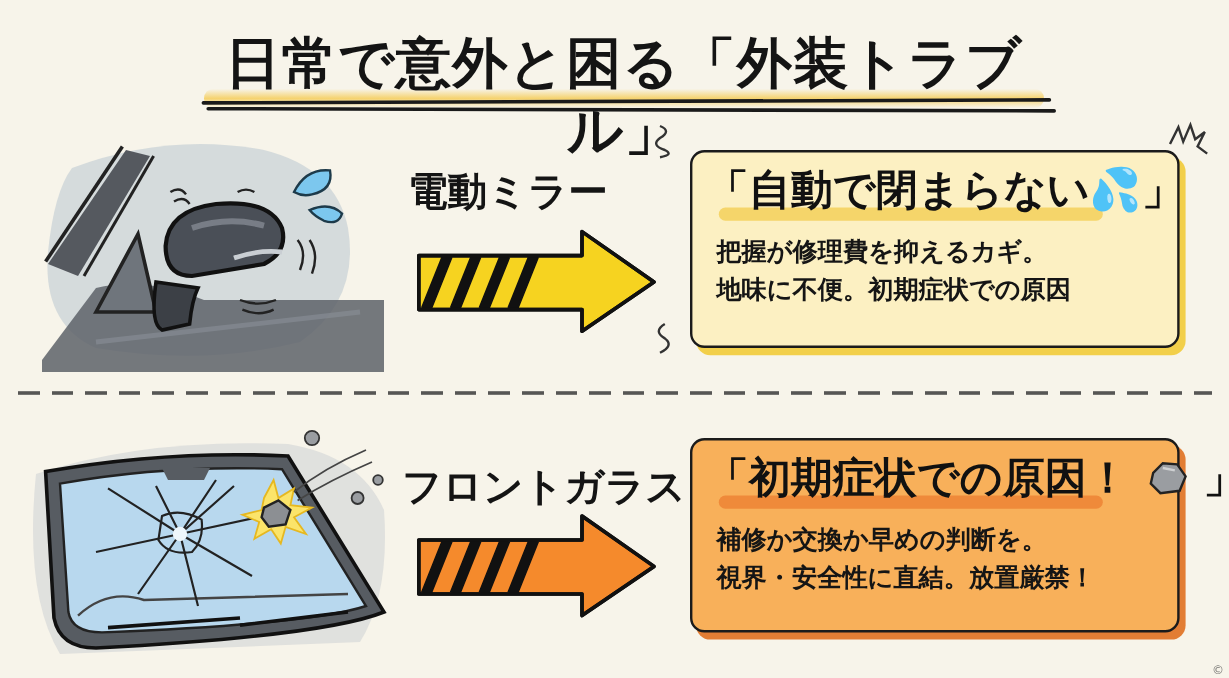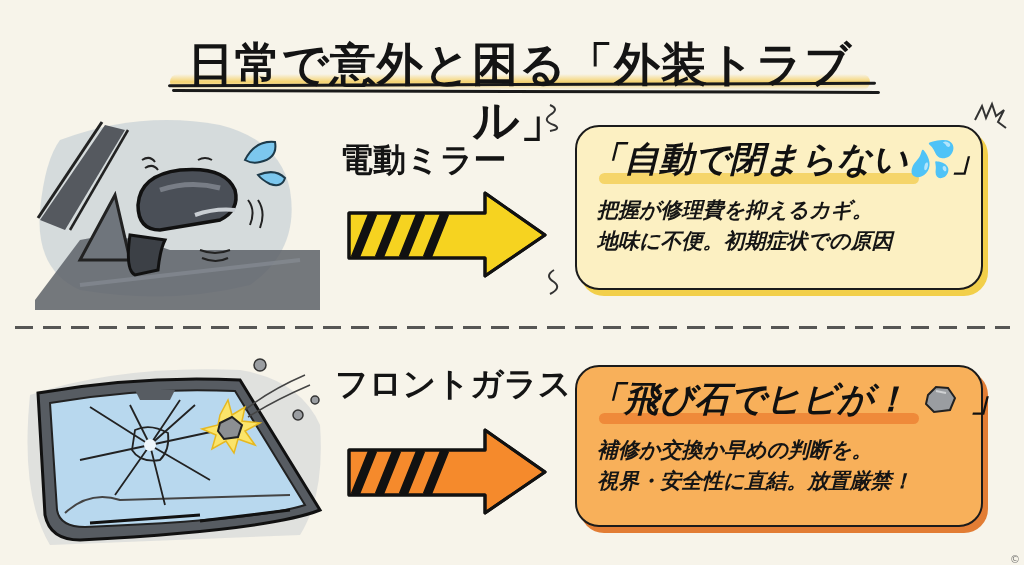--- a/index.html
+++ b/index.html
@@ -9,37 +9,37 @@
       font-family: "DejaVu Sans", "Liberation Sans", sans-serif;
       position: relative;
       color: #111;
     }
     .title-wrap {
       position: absolute; left: 160px; top: 20px; width: 720px; height: 80px;
     }
     .title {
       position: absolute; left: 0; right: 0; top: 4px;
       text-align: center; font-size: 46px; font-weight: bold; letter-spacing: 1px;
-      color: #141414; line-height: 56px; margin-top: 12px;
+      color: #141414; line-height: 56px;
     }
     .title-hl {
       position: absolute; left: 10px; right: 10px; top: 54px; height: 16px;
       background: linear-gradient(180deg, rgba(247,213,110,0) 0%, rgba(245,205,90,0.85) 50%, rgba(247,213,110,0) 100%);
       border-radius: 8px;
     }
     .title-line1 { position: absolute; left: 8px; right: 4px; top: 63px; height: 3px; background: #1a1a1a; border-radius: 2px; transform: rotate(-0.2deg); }
     .title-line2 { position: absolute; left: 12px; right: 0; top: 70px; height: 2.5px; background: #1a1a1a; border-radius: 2px; transform: rotate(0.15deg); }
 
     .illus { position: absolute; }
     .section-label {
       position: absolute; font-size: 33px; font-weight: bold; color: #141414; letter-spacing: 0px;
     }
     .arrow { position: absolute; }
     .box {
-      position: absolute; border: 2.5px solid #1b1b1b; border-radius: 24px; font-style: italic;
+      position: absolute; border: 2.5px solid #1b1b1b; border-radius: 12px;
     }
     .box-yellow { background: #fcf0c2; box-shadow: 5px 6px 0 #f2cf4a; }
     .box-orange { background: #f8b05a; box-shadow: 5px 6px 0 #e27d34; }
     .box-head {
       position: absolute; left: 12px; top: 10px; font-size: 35px; font-weight: bold; color: #111; white-space: nowrap; line-height: 44px;
     }
     .box-head-hl {
       position: absolute; left: 22px; top: 46px; height: 11px; border-radius: 6px;
     }
     .box-body {
@@ -151,39 +151,39 @@
   <path d="M200 78 L212 72 L222 80 L218 92 L204 94 L198 86Z" fill="#8c8f93" stroke="#222" stroke-width="2"></path>
 
   <path d="M225 65 Q250 45 285 30 M228 72 Q255 55 290 40" stroke="#444" stroke-width="1.5" fill="none"></path>
   <circle cx="240" cy="20" r="6" fill="#9a9da1" stroke="#333" stroke-width="1.5"></circle>
   <circle cx="295" cy="55" r="4" fill="#9a9da1" stroke="#333" stroke-width="1.5"></circle>
   <circle cx="278" cy="70" r="5" fill="#9a9da1" stroke="#333" stroke-width="1.5"></circle>
 
   <path d="M70 178 L180 170 M180 176 L270 165" stroke="#111" stroke-width="3"></path>
 </svg>
 
-<div class="section-label" style="left:335px;top:362px;">フロントガラス</div>
+<div class="section-label" style="left:335px;top:384px;">フロントガラス</div>
 
 <svg class="arrow" style="left:345px;top:425px;" width="210" height="95" viewBox="0 0 210 95">
   <defs>
     <clipPath id="shaft2">
         <rect x="4" y="25" width="140" height="45"></rect>
       </clipPath>
   </defs>
   <path d="M4 25 L140 25 L140 5 L200 47 L140 88 L140 70 L4 70Z" fill="#f58a2c" stroke="#111" stroke-width="3" stroke-linejoin="round"></path>
   <g clip-path="url(#shaft2)">
     <path d="M10 70 L28 25 M34 70 L52 25 M58 70 L76 25 M82 70 L100 25" stroke="#111" stroke-width="9"></path>
   </g>
   <path d="M4 25 L140 25 L140 5 L200 47 L140 88 L140 70 L4 70Z" fill="none" stroke="#111" stroke-width="3" stroke-linejoin="round"></path>
 </svg>
 
 <div class="box box-orange" style="left:575px;top:365px;width:408px;height:162px;">
   <div class="box-head-hl" style="width:320px;background:#ef8a3a;"></div>
   <div class="box-head">
-    <span>「飛び石でヒビが！</span>
+    <span>「初期症状での原因！</span>
     <svg width="36" height="32" viewBox="0 0 36 32" style="vertical-align:-4px;margin-left:2px;">
       <path d="M6 12 L14 4 L26 5 L33 15 L28 27 L12 29 L4 21Z" fill="#9a9da1" stroke="#222" stroke-width="2"></path>
       <path d="M14 8 L24 10" stroke="#cfd1d3" stroke-width="2"></path>
     </svg>
     <span>」</span>
   </div>
   <div class="box-body">
     <div>補修か交換か早めの判断を。</div>
     <div>視界・安全性に直結。放置厳禁！</div>
   </div>

